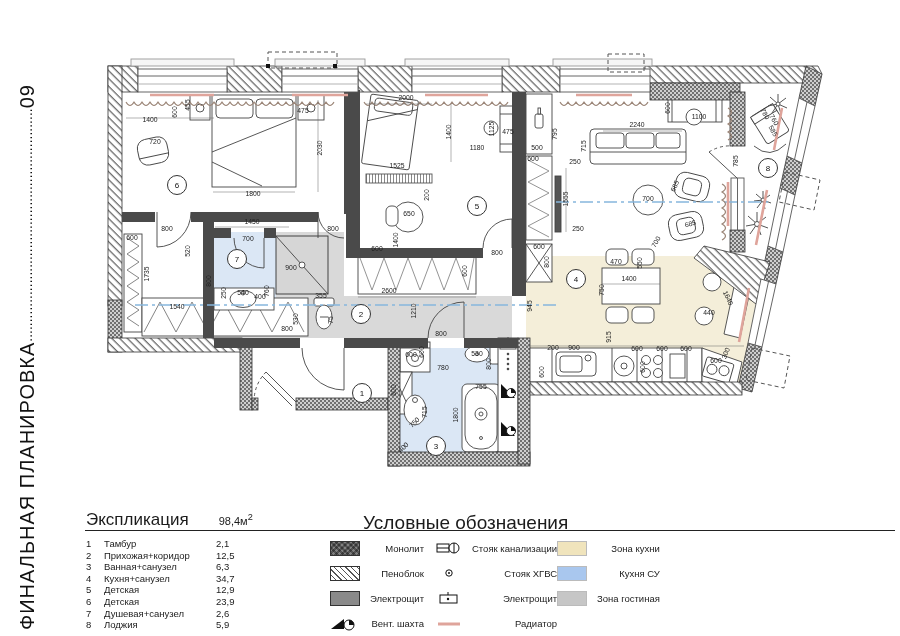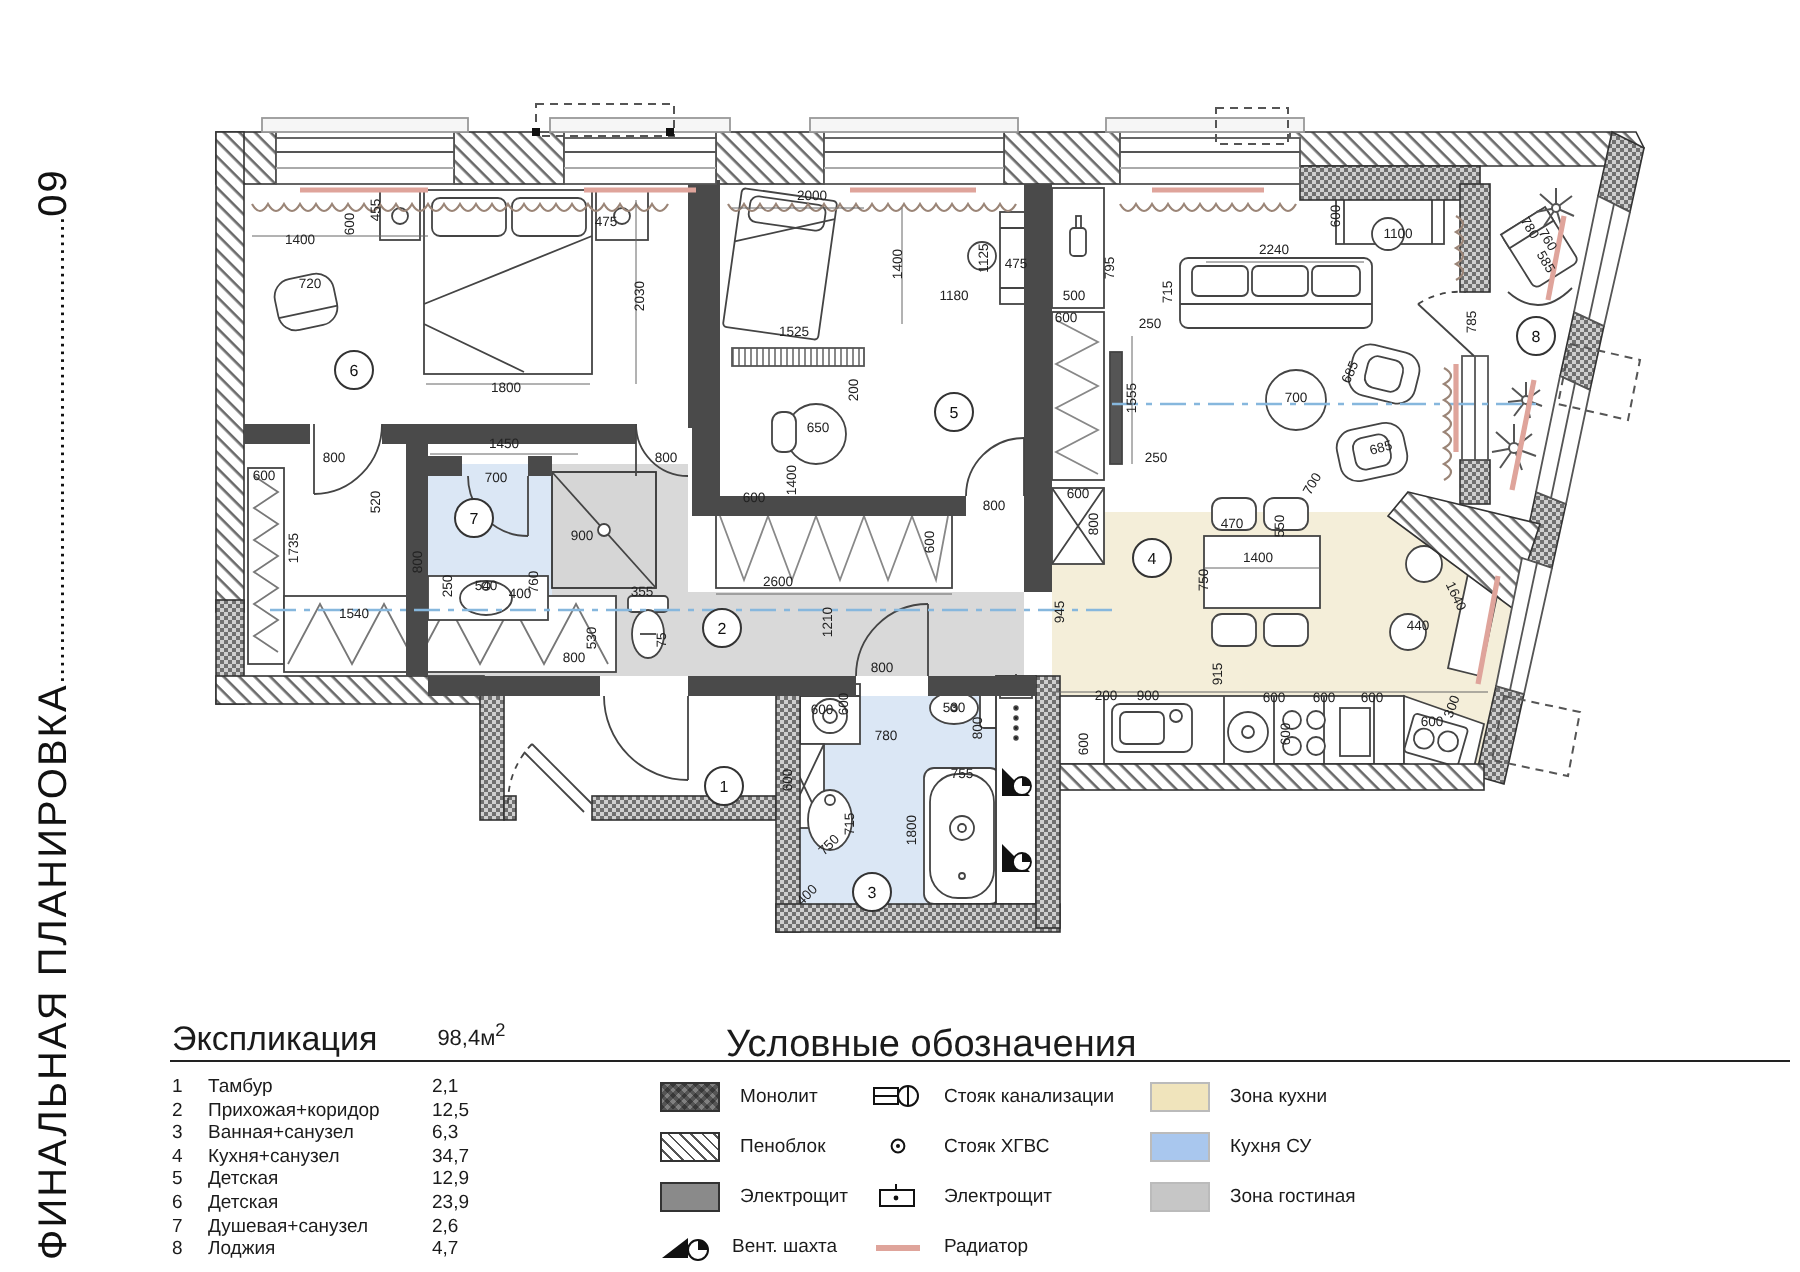--- a/index.html
+++ b/index.html
@@ -6,29 +6,29 @@
   #sheet{position:relative;width:900px;height:636px;background:#fff;overflow:hidden;
          font-family:"Liberation Sans",sans-serif;color:#1b1b1b;}
   #side-title{position:absolute;left:16px;top:6px;height:624px;writing-mode:vertical-rl;
               transform:rotate(180deg);font-size:20px;letter-spacing:1px;color:#111;
               white-space:nowrap;font-family:"Liberation Sans",sans-serif;}
   #side-title .dots{font-size:14px;letter-spacing:0;}
   svg text.dim{font:6.8px "Liberation Sans",sans-serif;fill:#222;text-anchor:middle;}
   svg text.rnum{font:8px "Liberation Sans",sans-serif;fill:#111;text-anchor:middle;}
   #rule{position:absolute;left:85px;top:530px;width:810px;border-top:1.6px solid #222;}
   #expl{position:absolute;left:86px;top:510px;width:255px;}
-  .expl-head{display:flex;align-items:flex-start;gap:30px;}
+  .expl-head{display:flex;align-items:center;gap:30px;}
   .expl-title{font-size:17px;}
   .expl-area{font-size:11px;padding-bottom:2px;}
   #expl-rows{margin-top:8px;}
   .erow{display:grid;grid-template-columns:18px 112px 1fr;font-size:9.5px;line-height:11.6px;}
   #legend-title{position:absolute;left:363px;top:512px;font-size:19px;}
   .leg-col{position:absolute;top:536px;}
-  #leg-materials{left:330px;} #leg-symbols{left:436px;} #leg-zones{left:575px;}
-  .leg-item{display:flex;align-items:center;height:25px;gap:10px;font-size:9.5px;white-space:nowrap;}
+  #leg-materials{left:330px;} #leg-symbols{left:436px;} #leg-zones{left:557px;}
+  .leg-item{display:flex;align-items:center;height:25px;gap:10px;font-size:9.5px;white-space:nowrap;justify-content:space-between;}
   .sw{display:inline-block;width:28px;height:13px;flex:0 0 auto;}
   .sw-monolit{border:1px solid #333;
      background:repeating-linear-gradient(45deg,#777 0 2px,#b5b5b5 2px 4px),
                 repeating-linear-gradient(-45deg,#777 0 2px,#b5b5b5 2px 4px);background-blend-mode:multiply;}
   .sw-penoblok{border:1px solid #333;background:repeating-linear-gradient(45deg,#fff 0 3px,#555 3px 4px);}
   .sw-gypsum{border:1px solid #333;background:#8a8a8a;}
   .sw-zone{border:1px solid #bbb;}
   .ico{display:inline-flex;width:26px;height:15px;align-items:center;justify-content:center;flex:0 0 auto;}
 </style>
 </head>
@@ -581,21 +581,21 @@
           <span>23,9</span>
         </div>
         <div class="erow">
           <span>7</span>
           <span>Душевая+санузел</span>
           <span>2,6</span>
         </div>
         <div class="erow">
           <span>8</span>
           <span>Лоджия</span>
-          <span>4,7</span>
+          <span>5,9</span>
         </div>
       </div>
   </div>
 
   <div id="legend-title">Условные обозначения</div>
   <div id="leg-materials" class="leg-col">
       <div class="leg-item">
         <span class="sw sw-monolit"></span>
         <span>Монолит</span>
       </div>

